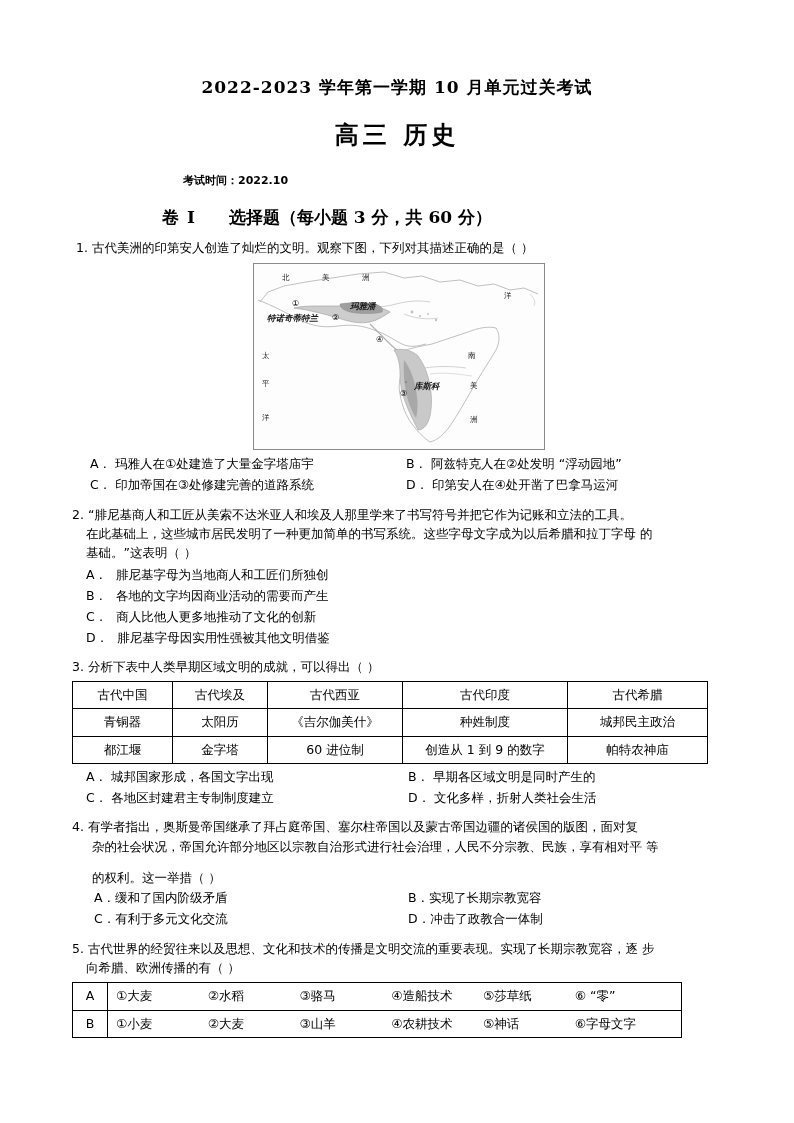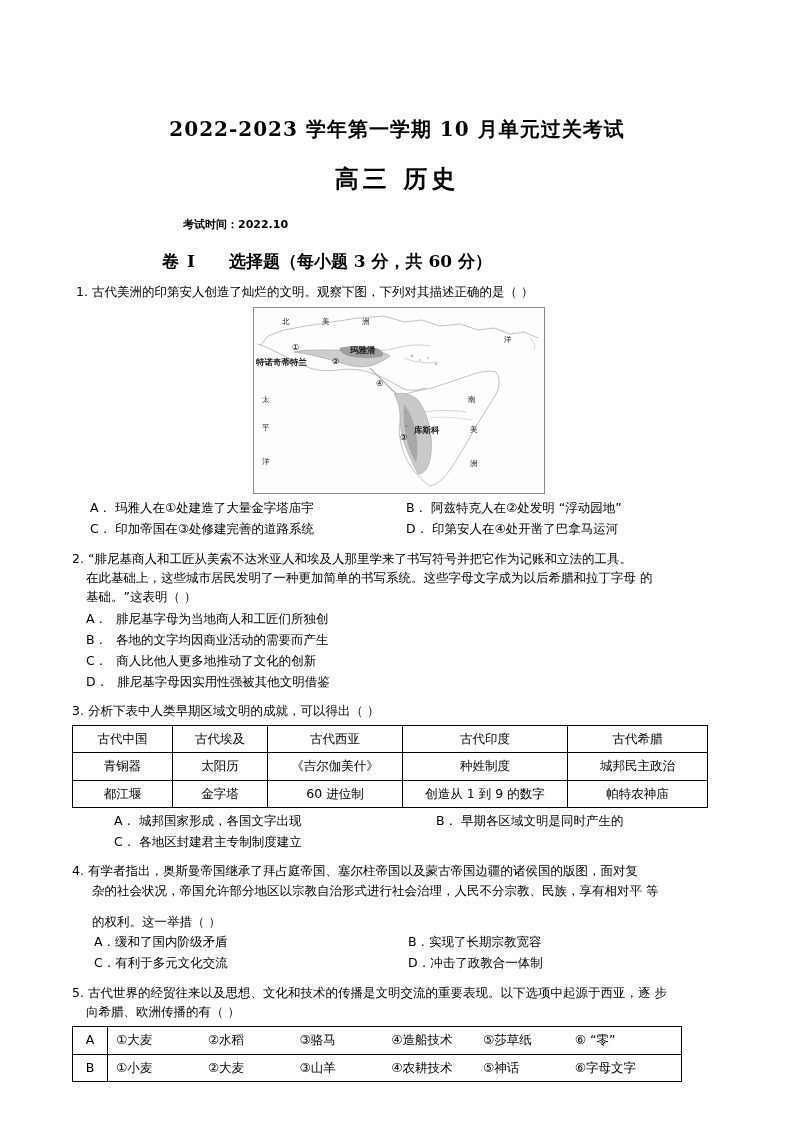--- a/index.html
+++ b/index.html
@@ -19,24 +19,24 @@
     position: relative;
     width: 794px;
     height: 1123px;
     padding: 0;
     box-sizing: border-box;
   }
 
   
   .doc-title {
     text-align: center;
-    font-size: 20px;
+    font-size: 17px;
     font-weight: bold;
     letter-spacing: 1px;
-    margin: 116px 0 0 0;
+    margin: 76px 0 0 0;
     font-family: "DejaVu Serif", "Liberation Serif", serif;
   }
   .doc-subtitle {
     text-align: center;
     font-size: 24px;
     font-weight: bold;
     letter-spacing: 4px;
     margin: 20px 0 0 0;
     font-family: "DejaVu Serif", "Liberation Serif", serif;
   }
@@ -103,21 +103,21 @@
     font-family: "DejaVu Sans", "Liberation Sans", sans-serif;
     padding-right: 9px;
   }
 
   
   .opt-pair {
     display: flex;
     font-size: 12.5px;
     line-height: 1.65;
   }
-  .opt-pair > span:first-child { flex: 0 0 322px; margin-left: 28px; }
+  .opt-pair > span:first-child { flex: 0 0 322px; }
 
   
   .map-wrap {
     display: flex;
     justify-content: center;
     margin: 6px 0 4px 0;
   }
   .map-box {
     width: 290px;
     height: 185px;
@@ -127,21 +127,21 @@
     overflow: hidden;
   }
   .map-box svg { display: block; }
   .map-lbl {
     position: absolute;
     font-size: 7.5px;
     font-family: "DejaVu Sans", "Liberation Sans", sans-serif;
     color: #1a1a1a;
     white-space: nowrap;
   }
-  .map-lbl.big { font-size: 8.5px; font-weight: bold; }
+  .map-lbl.big { font-size: 8.5px; font-weight: bold; font-style: italic; }
   .map-marker {
     position: absolute;
     font-size: 8px;
     color: #000;
   }
 
   
   table.exam-tbl {
     border-collapse: collapse;
     margin: 5px 0 3px 0;
@@ -245,21 +245,21 @@
 
         <span class="map-lbl" style="left:214px; top:86px;">南</span>
         <span class="map-lbl" style="left:216px; top:116px;">美</span>
         <span class="map-lbl" style="left:216px; top:150px;">洲</span>
 
         <span class="map-lbl" style="left:250px; top:26px;">洋</span>
         <span class="map-lbl" style="left:8px;   top:86px;">太</span>
         <span class="map-lbl" style="left:8px;   top:114px;">平</span>
         <span class="map-lbl" style="left:8px;   top:148px;">洋</span>
 
-        <span class="map-lbl big" style="left:2px;  top:48px;">特诺奇蒂特兰</span>
+        <span class="map-lbl big" style="left:13px;  top:48px;">特诺奇蒂特兰</span>
         <span class="map-marker" style="left:38px; top:34px;">①</span>
 
         <span class="map-lbl big" style="left:96px; top:36px;">玛雅潘</span>
         <span class="map-marker" style="left:78px; top:48px;">②</span>
 
         <span class="map-lbl big" style="left:160px; top:116px;">库斯科</span>
         <span class="map-marker" style="left:146px; top:124px;">③</span>
 
         <span class="map-marker" style="left:122px; top:70px;">④</span>
       </div>
@@ -331,20 +331,21 @@
     </tbody>
       </table>
 
     <div style="padding-left:14px;margin-top:2px;">
       <div class="opt-pair">
         <span>A．  城邦国家形成，各国文字出现</span>
         <span>B．  早期各区域文明是同时产生的</span>
       </div>
       <div class="opt-pair">
         <span>C．  各地区封建君主专制制度建立</span>
+        <span>D．  文化多样，折射人类社会生活</span>
       </div>
     </div>
   </div>
 
   <div class="q" style="padding-left:72px;">
     <div class="q-row">
       <span class="q-num">4.</span>
       <span class="q-body">有学者指出，奥斯曼帝国继承了拜占庭帝国、塞尔柱帝国以及蒙古帝国边疆的诸侯国的版图，面对复</span>
     </div>
     <div style="padding-left:20px;">杂的社会状况，帝国允许部分地区以宗教自治形式进行社会治理，人民不分宗教、民族，享有相对平    等</div>
@@ -354,21 +355,21 @@
       <span class="opt">A．缓和了国内阶级矛盾</span>
       <span class="opt">B．实现了长期宗教宽容</span>
       <span class="opt">C．有利于多元文化交流</span>
       <span class="opt">D．冲击了政教合一体制</span>
     </div>
   </div>
 
   <div class="q" style="padding-left:72px;">
     <div class="q-row">
       <span class="q-num">5.</span>
-      <span class="q-body">古代世界的经贸往来以及思想、文化和技术的传播是文明交流的重要表现。以下选项中起源于西亚，逐    步</span>
+      <span class="q-body">古代世界的经贸往来以及思想、文化和技术的传播是文明交流的重要表现。实现了长期宗教宽容，逐    步</span>
     </div>
     <div style="padding-left:14px;">向希腊、欧洲传播的有（ ）</div>
 
     <table class="exam-tbl tbl5">
       <tbody>
           <tr>
         <td class="key">A</td>
         <td class="items">
           <span class="items-row">
             <span>①大麦</span>

